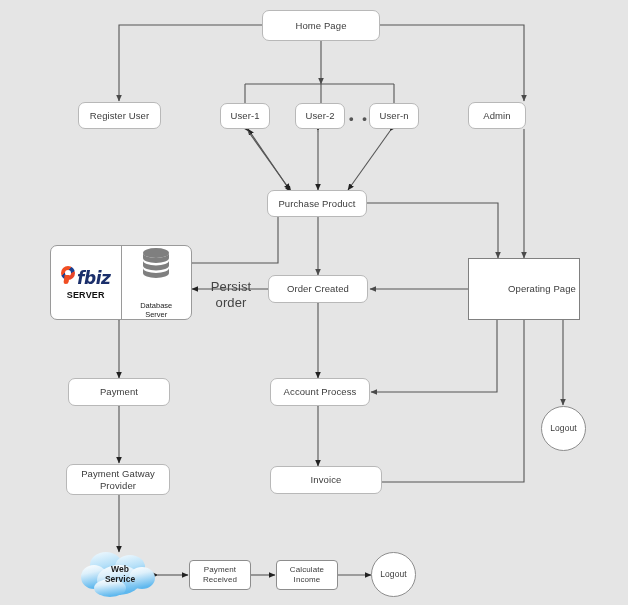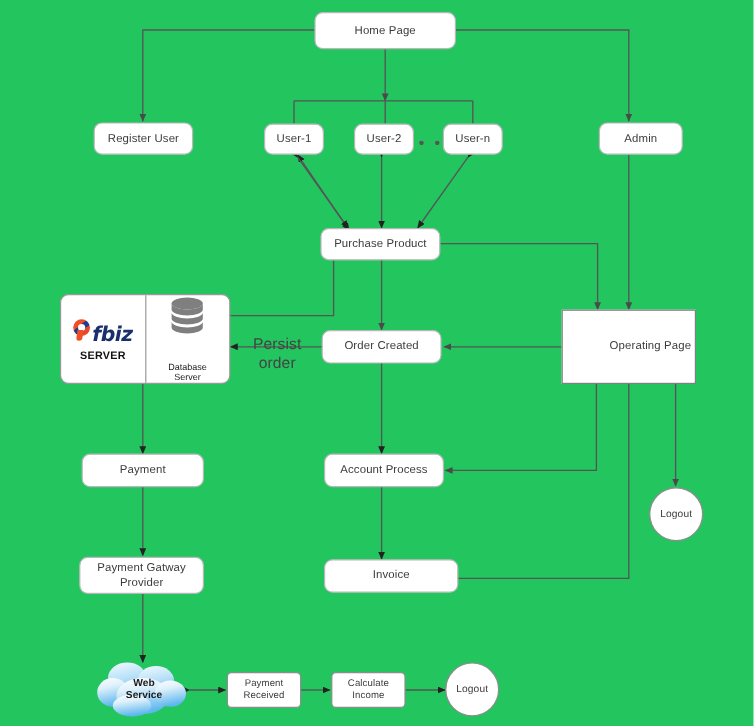--- a/index.html
+++ b/index.html
@@ -6,21 +6,21 @@
   html,body{margin:0;padding:0;background:#ffffff;}
   body{
     font-family:"Liberation Sans","DejaVu Sans",sans-serif;
     color:#333333;
     -webkit-font-smoothing:antialiased;
   }
   #canvas{
     position:relative;
     width:628px;
     height:605px;
-    background:#22c55e;
+    background:#e5e5e5;
     overflow:hidden;
   }
   #edges{
     position:absolute;
     left:0; top:0;
     width:628px; height:605px;
     pointer-events:none;
   }
   .node{
     position:absolute;
@@ -251,21 +251,21 @@
   </div>
 
   <div class="dots" style="left:349px;top:112px;">
     <span>• • •</span>
   </div>
 
   <div class="node" style="left:369px;top:103px;width:50px;height:26px;">
     <span>User-n</span>
   </div>
 
-  <div class="node" style="left:499px;top:102px;width:70px;height:27px;">
+  <div class="node" style="left:468px;top:102px;width:58px;height:27px;">
     <span>Admin</span>
   </div>
 
   <div class="node" style="left:267px;top:190px;width:100px;height:27px;">
     <span>Purchase Product</span>
   </div>
 
   <div class="node" style="left:268px;top:275px;width:100px;height:28px;">
     <span>Order Created</span>
   </div>

